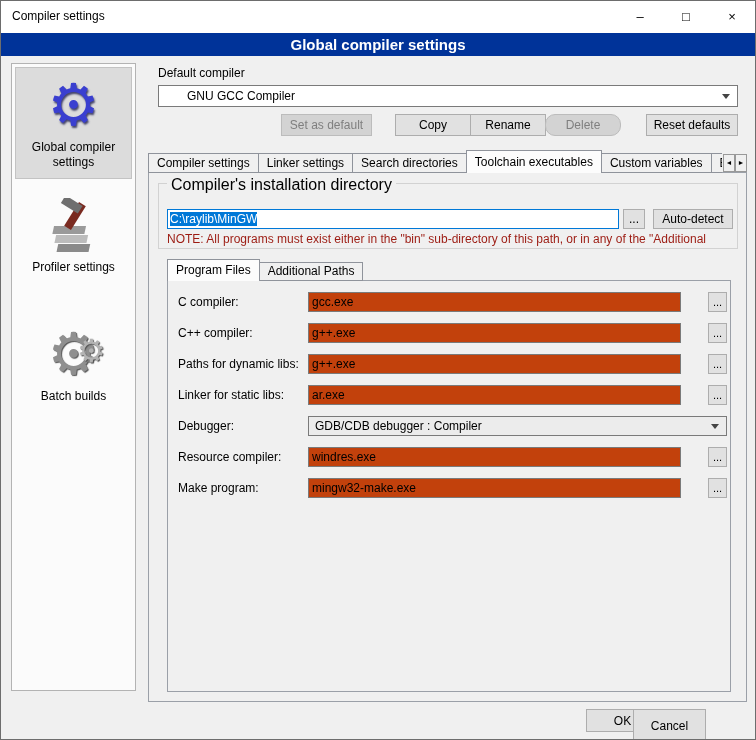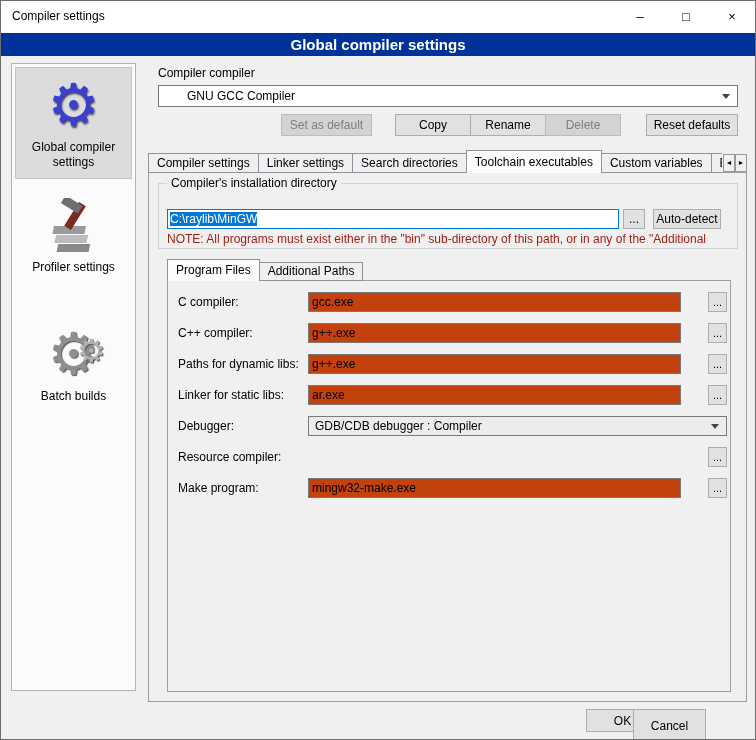--- a/index.html
+++ b/index.html
@@ -34,41 +34,41 @@
 
   .combo { position:absolute; background:#fff; border:1px solid #7a7a7a; font-size:12px; line-height:20px; padding-left:6px; cursor:default; overflow:hidden; white-space:nowrap; }
   .combo .chev { position:absolute; right:7px; top:8px; width:0; height:0; border-left:4px solid transparent; border-right:4px solid transparent; border-top:5px solid #444; }
   .compiler-combo { left:157px; top:84px; width:580px; height:22px;padding-left:28px; }
 
   .btn { position:absolute; background:#e1e1e1; border:1px solid #adadad; font-size:12px; color:#000; cursor:default; }
   .btn.disabled { background:#d3d3d3; border-color:#bcbcbc; color:#7f7f7f; }
   .btn-setdefault { left:280px; top:113px; width:91px; height:22px; }
   .btn-copy { left:394px; top:113px; width:76px; height:22px; }
   .btn-rename { left:469px; top:113px; width:76px; height:22px; }
-  .btn-delete { left:544px; top:113px; width:76px; height:22px; }
+  .btn-delete { left:544px; top:113px; width:76px; height:22px;border-radius:10px; }
   .btn-reset { left:645px; top:113px; width:92px; height:22px; }
 
   
   .tabstrip { position:absolute; left:147px; top:149px; width:574px; height:23px; display:flex; align-items:flex-end; overflow:hidden; z-index:3; }
   .tab { height:20px; line-height:18px; padding:0 8px; font-size:12px; background:#f0f0f0; border:1px solid #8f939b; margin-left:-1px; white-space:nowrap; cursor:default; }
   .tab:first-child { margin-left:0; }
   .tab.active { height:23px; line-height:22px; background:#fcfcfc; border-bottom:none; position:relative; z-index:4; }
   .tab-scroll { position:absolute; top:153px; width:12px; height:18px; background:#f0f0f0; border:1px solid #999; font-size:7px; line-height:16px; text-align:center; padding:0; cursor:default; }
   .tab-scroll.left { left:722px; }
   .tab-scroll.right { left:734px; }
 
   .tabpanel { position:absolute; left:147px; top:171px; width:599px; height:530px; background:#f0f0f0; border:1px solid #9ba0a8; z-index:2; }
 
   
   .groupbox { position:absolute; left:9px; top:10px; width:580px; height:66px; border:1px solid #d2d2d2; }
-  .groupbox .legend { position:absolute; left:8px; top:-8px; background:#f0f0f0; padding:0 4px; font-size:12px;text-align:right; }
+  .groupbox .legend { position:absolute; left:8px; top:-8px; background:#f0f0f0; padding:0 4px; font-size:16px;text-align:right; }
   .dir-input { position:absolute; left:8px; top:25px; width:452px; height:20px; background:#fff; border:1px solid #0078d7; font-size:12px; line-height:18px; padding-left:2px; overflow:hidden; white-space:nowrap; cursor:text; }
   .dir-input .sel { background:#0078d7; color:#fff; }
   .gb-browse { left:464px; top:25px; width:22px; height:20px; position:absolute; }
-  .gb-autodetect { left:494px; top:25px; width:68px; height:20px; position:absolute; }
+  .gb-autodetect { left:494px; top:25px; width:80px; height:20px; position:absolute; }
   .note { position:absolute; left:8px; top:48px; width:568px; font-size:12px; color:#9c1b12; white-space:nowrap; overflow:hidden; }
 
   
   .subtabstrip { position:absolute; left:18px; top:86px; width:400px; height:22px; display:flex; align-items:flex-end; z-index:3; }
   .subtabstrip .tab { height:19px; line-height:17px; }
   .subtabstrip .tab.active { height:22px; line-height:21px; }
   .subpanel { position:absolute; left:18px; top:107px; width:564px; height:412px; background:#f0f0f0; border:1px solid #9ba0a8; z-index:2; }
 
   .field-row { position:absolute; left:0; width:100%; height:20px; }
   .field-label { position:absolute; left:10px; top:0; font-size:12px; line-height:20px; }
@@ -116,21 +116,21 @@
         </svg>
       </div>
       <div class="side-label">Profiler settings</div>
     </div>
     <div class="side-item mt3">
       <div class="side-icon gear-gray"><span>⚙</span><span class="gear-small">⚙</span></div>
       <div class="side-label">Batch builds</div>
     </div>
   </div>
 
-  <div class="lbl sel-compiler-label">Compiler compiler</div>
+  <div class="lbl sel-compiler-label">Default compiler</div>
   <div class="combo compiler-combo">
     <span>GNU GCC Compiler</span>
     <span class="chev"></span>
   </div>
 
   <button class="btn btn-setdefault disabled" disabled="">Set as default</button>
   <button class="btn btn-copy">Copy</button>
   <button class="btn btn-rename">Rename</button>
   <button class="btn btn-delete disabled" disabled="">Delete</button>
   <button class="btn btn-reset">Reset defaults</button>
@@ -192,20 +192,21 @@
       <div class="field-row" style="top:135px">
         <span class="field-label">Debugger:</span>
         <div class="combo debugger-combo">
           <span>GDB/CDB debugger : Compiler</span>
           <span class="chev"></span>
         </div>
       </div>
 
       <div class="field-row" style="top:166px">
         <span class="field-label">Resource compiler:</span>
+        <input class="field-input" value="windres.exe" style="">
         <button class="field-browse">...</button>
       </div>
 
       <div class="field-row" style="top:197px">
         <span class="field-label">Make program:</span>
         <input class="field-input" value="mingw32-make.exe" style="">
         <button class="field-browse">...</button>
       </div>
 
     </div>

